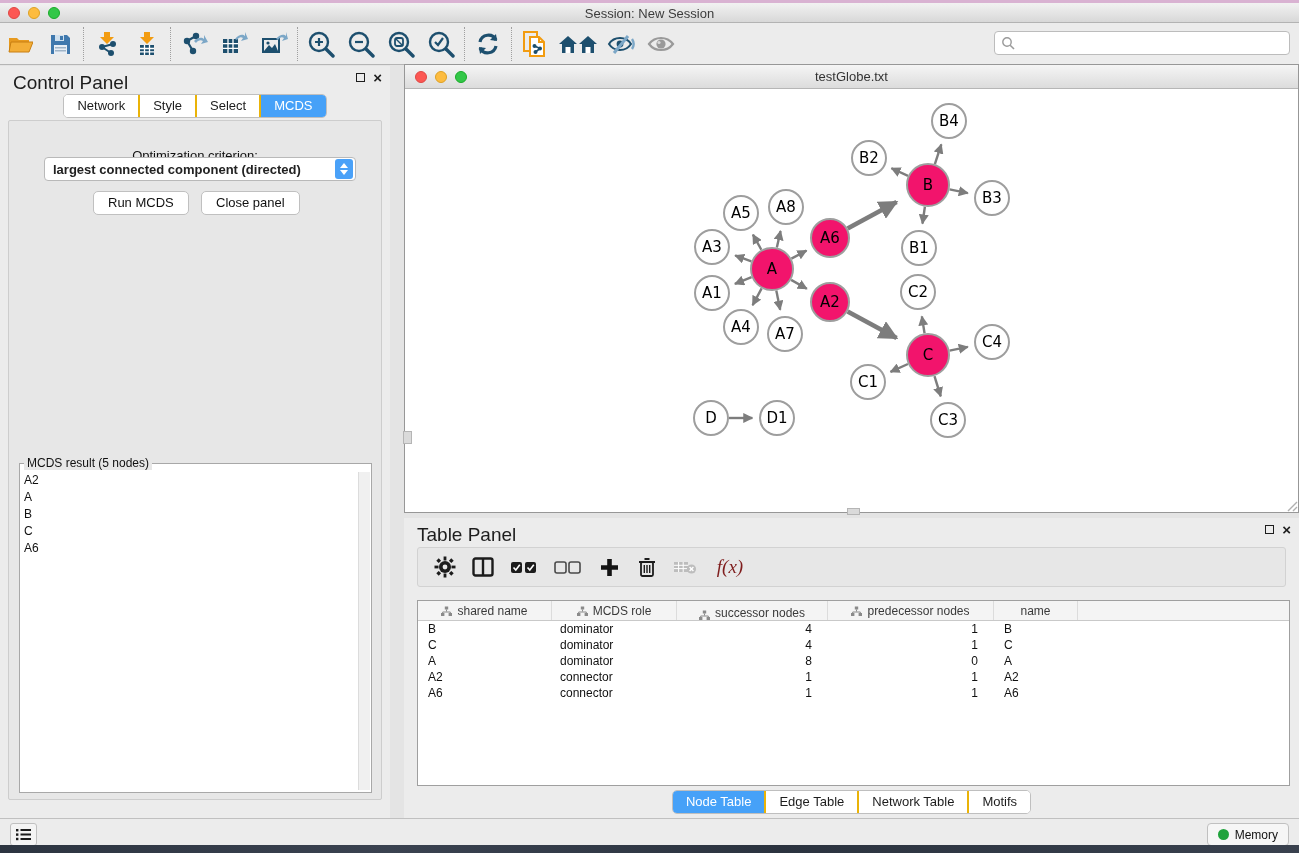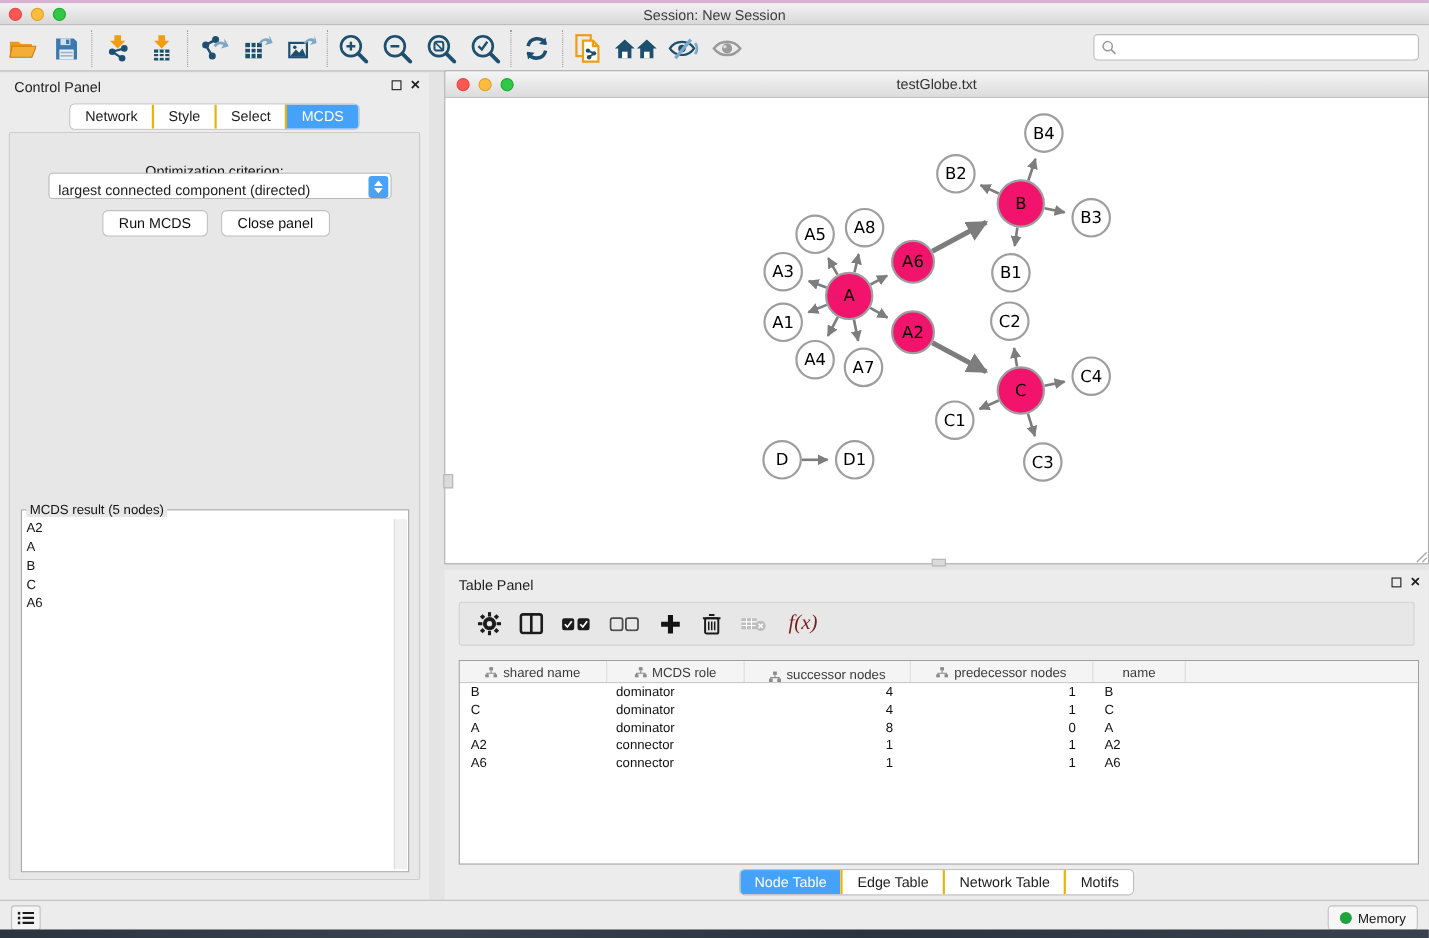--- a/index.html
+++ b/index.html
@@ -21,36 +21,36 @@
     border-bottom:1px solid #b5b5b5; display:flex; align-items:center; }
   .tb-btn { width:40px; height:36px; display:flex; align-items:center; justify-content:center; }
   .tb-sep { width:1px; height:34px; margin:0 3px; border-left:1px dotted #9f9f9f; }
   .search-wrap { position:absolute; right:9px; top:8px; width:296px; height:24px; background:#fff;
     border:1px solid #bcbcbc; border-radius:4px; display:flex; align-items:center; padding-left:6px; }
   .search-wrap input { border:none; outline:none; flex:1; font-size:13px; height:20px; background:transparent; }
 
   
   .control-panel { position:absolute; left:0; top:66px; width:390px; height:752px; background:#ececec; }
   .panel-head { position:absolute; left:0; top:0; width:100%; height:26px; }
-  .panel-head .ph-title { position:absolute; left:13px; top:6px; font-size:13px; color:#1d1d1d; }
+  .panel-head .ph-title { position:absolute; left:13px; top:6px; font-size:19px; color:#1d1d1d; }
   .ph-icons { position:absolute; right:8px; top:6px; display:flex; gap:8px; align-items:center; }
   .float-icon { width:9px; height:9px; border:1.5px solid #1d1d1d; display:inline-block; }
   .close-icon { font-size:15px; font-weight:bold; color:#1d1d1d; line-height:11px; }
 
   .segs { display:inline-flex; border:1px solid #bfbfbf; border-radius:5px; overflow:hidden; background:#fff; }
   .seg { font-size:13px; padding:3px 13px 4px; color:#1d1d1d; background:#fff; border-left:2px solid #eab308; white-space:nowrap; }
   .seg:first-child { border-left:none; }
   .seg.active { background:#46a1f8; color:#fff; }
   .cp-tabs-wrap { position:absolute; left:0; top:28px; width:100%; text-align:center; }
 
   .cp-inner { position:absolute; left:8px; top:54px; width:374px; height:680px; background:#e7e7e7;
     border:1px solid #cdcdcd; border-radius:2px; }
   .opt-label { position:absolute; left:0; top:12px; width:100%; text-align:center; font-size:13px; color:#111;margin-top:15px; }
   .criterion { position:absolute; left:35px; top:36px; width:312px; height:24px; background:#fff;
-    border:1px solid #b9b9b9; border-radius:4px; font-size:13px; display:flex; align-items:flex-end; }
+    border:1px solid #b9b9b9; border-radius:4px; font-size:13px; display:flex; align-items:center;font-weight:bold; }
   .criterion .val { padding-left:8px; flex:1; white-space:nowrap; overflow:hidden; }
   .stepper { width:18px; height:20px; margin-right:2px; background:#4aa1f8; border-radius:3px;
     display:flex; flex-direction:column; align-items:center; justify-content:center; gap:2px; }
   .tri-up { width:0; height:0; border-left:4px solid transparent; border-right:4px solid transparent; border-bottom:5px solid #fff; }
   .tri-dn { width:0; height:0; border-left:4px solid transparent; border-right:4px solid transparent; border-top:5px solid #fff; }
   .btn { background:#fff; border:1px solid #c0c0c0; border-radius:5px; font-size:13px; padding:3px 14px 4px; color:#111; }
   .run-btn { position:absolute; left:84px; top:70px; }
   .closepanel-btn { position:absolute; left:192px; top:70px; }
 
   .groupbox { position:absolute; left:10px; top:342px; width:353px; height:330px; background:#fff;

